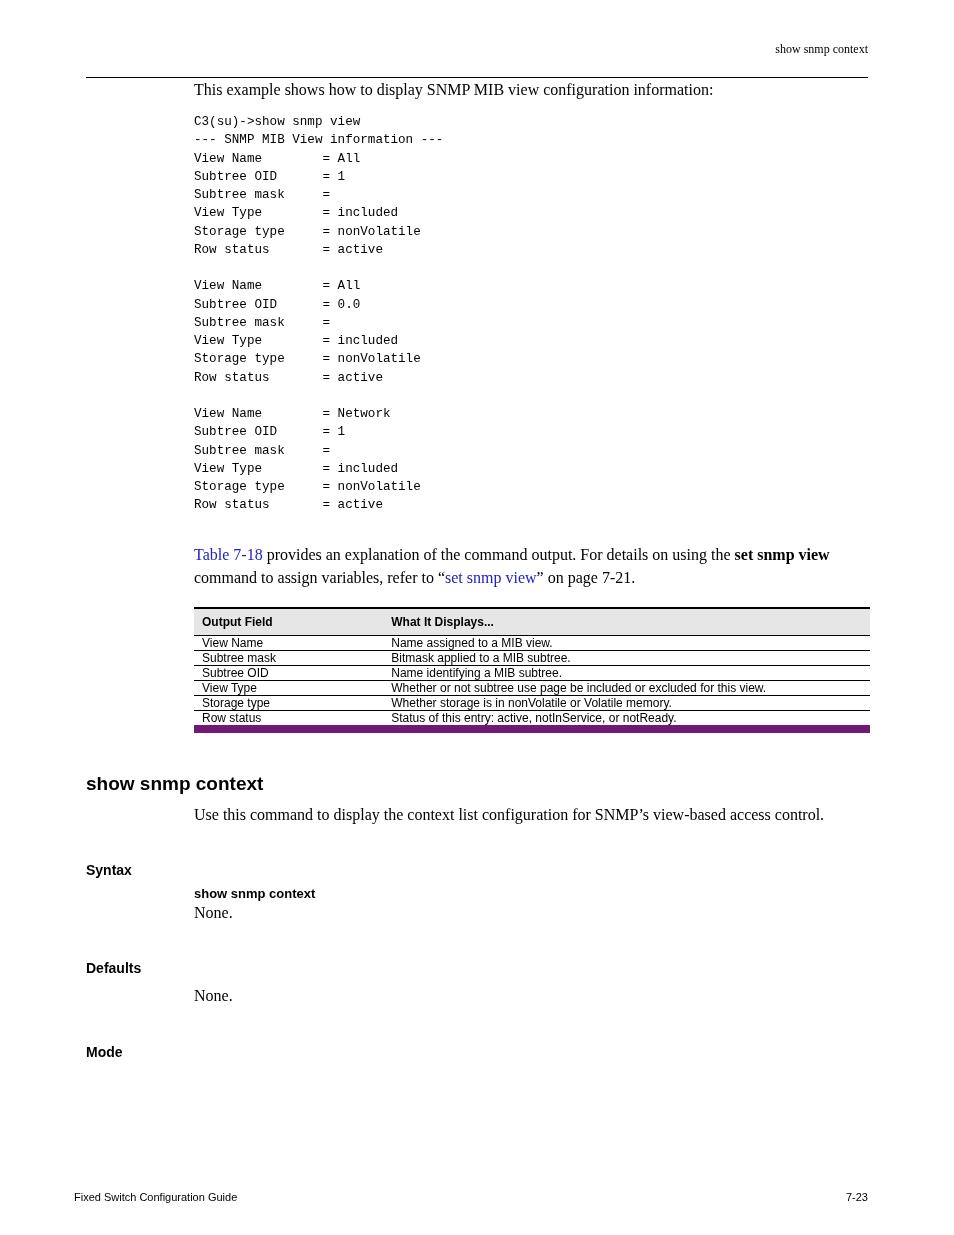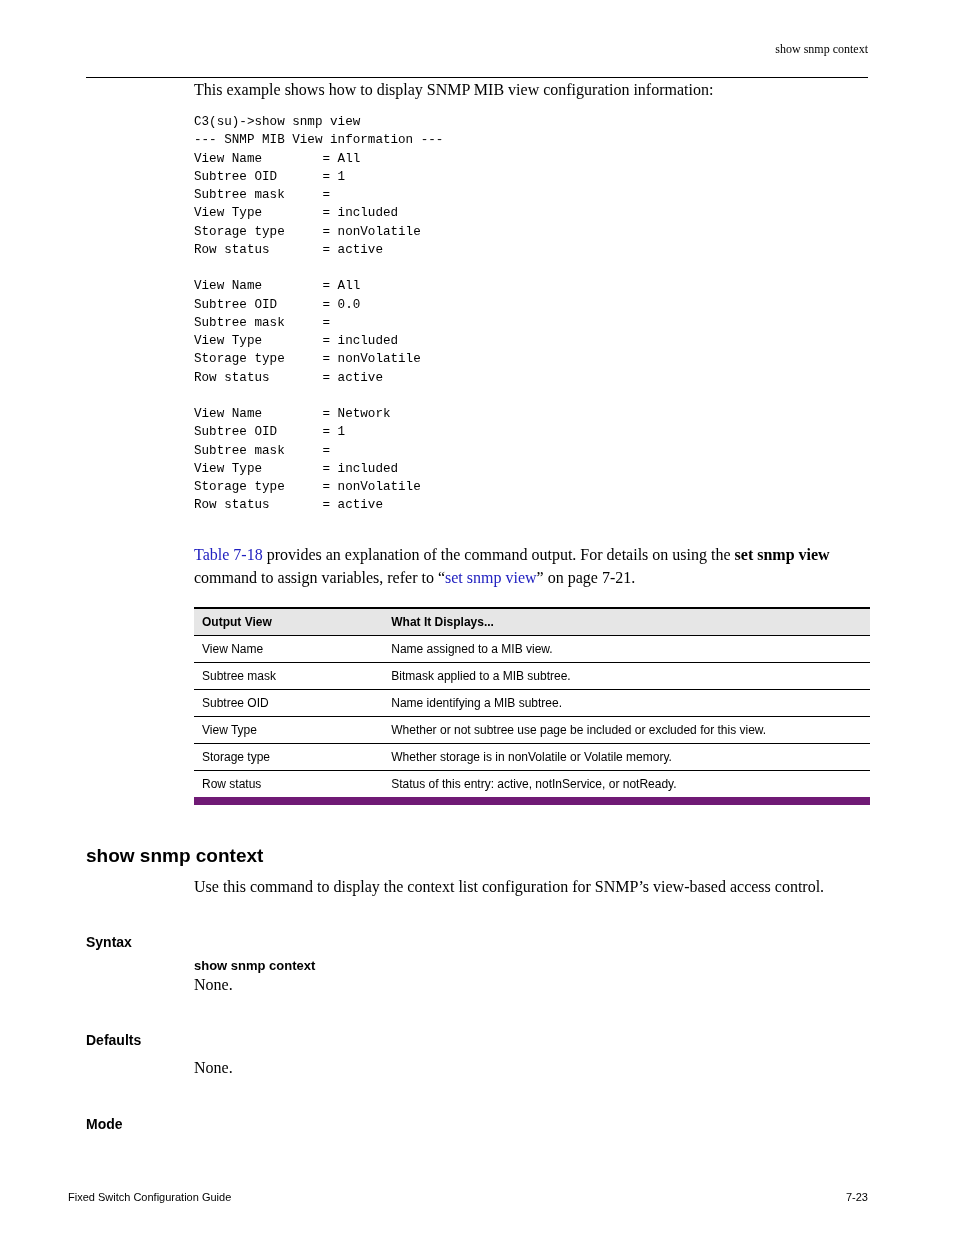--- a/index.html
+++ b/index.html
@@ -62,21 +62,21 @@
   }
   table.data th {
     text-align: left;
     background: #e6e6e6;
     font-weight: bold;
     padding: 6px 8px;
     border-top: 2px solid #000;
     border-bottom: 1px solid #000;
   }
   table.data td {
-    padding: 6px 8px;
+    padding: 0 8px;
     border-bottom: 1px solid #000;
   }
   table.data tr:last-child td {
     border-bottom: 8px solid #701a75;
     margin-top: 28px;
   }
   .col1 { width: 28%; }
   .cmd-heading {
     font-family: Arial, Helvetica, sans-serif;
     font-weight: bold;
@@ -85,21 +85,21 @@
   }
   .syntax-code {
     font-family: Arial, Helvetica, sans-serif;
     font-weight: bold;
     font-size: 13px;
     margin-left: 108px;
   }
   .footer {
     position: absolute;
     bottom: 32px;
-    left: 68px;
+    left: 74px;
     right: 86px;
     font-family: Arial, Helvetica, sans-serif;
     font-size: 11px;
     display: flex;
     justify-content: space-between;
   }
 </style>
 </head>
 <body>
 
@@ -134,21 +134,21 @@
 Row status       = active</div>
 
   <p class="table-paragraph">
     <span class="link">Table 7-18</span><span> provides an explanation of the command output. For details on using the </span><span class="bold">set snmp view</span><span> command to assign variables, refer to “</span><span class="link">set snmp view</span><span>” on page 7-21.</span>
   </p>
 
   <div class="table-wrap">
     <table class="data">
       <thead>
         <tr>
-          <th class="col1">Output View</th>
+          <th class="col1">Output Field</th>
           <th>What It Displays...</th>
         </tr>
       </thead>
       <tbody>
         <tr>
           <td>View Name</td>
           <td>Name assigned to a MIB view.</td>
         </tr>
         <tr>
           <td>Subtree mask</td>

